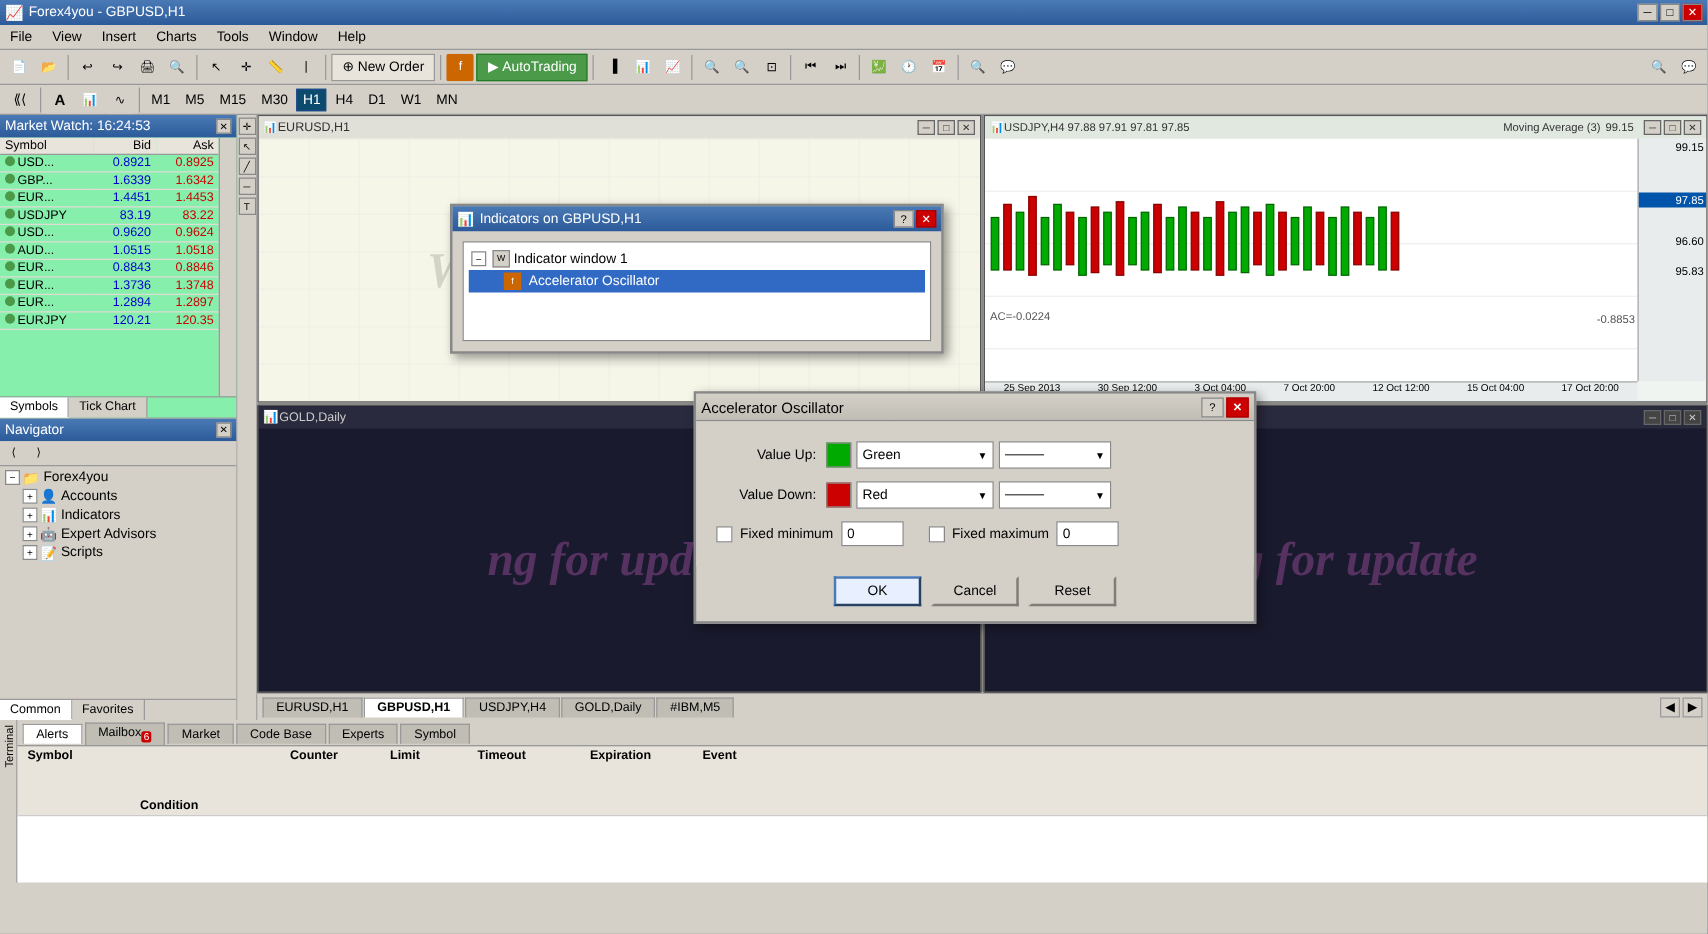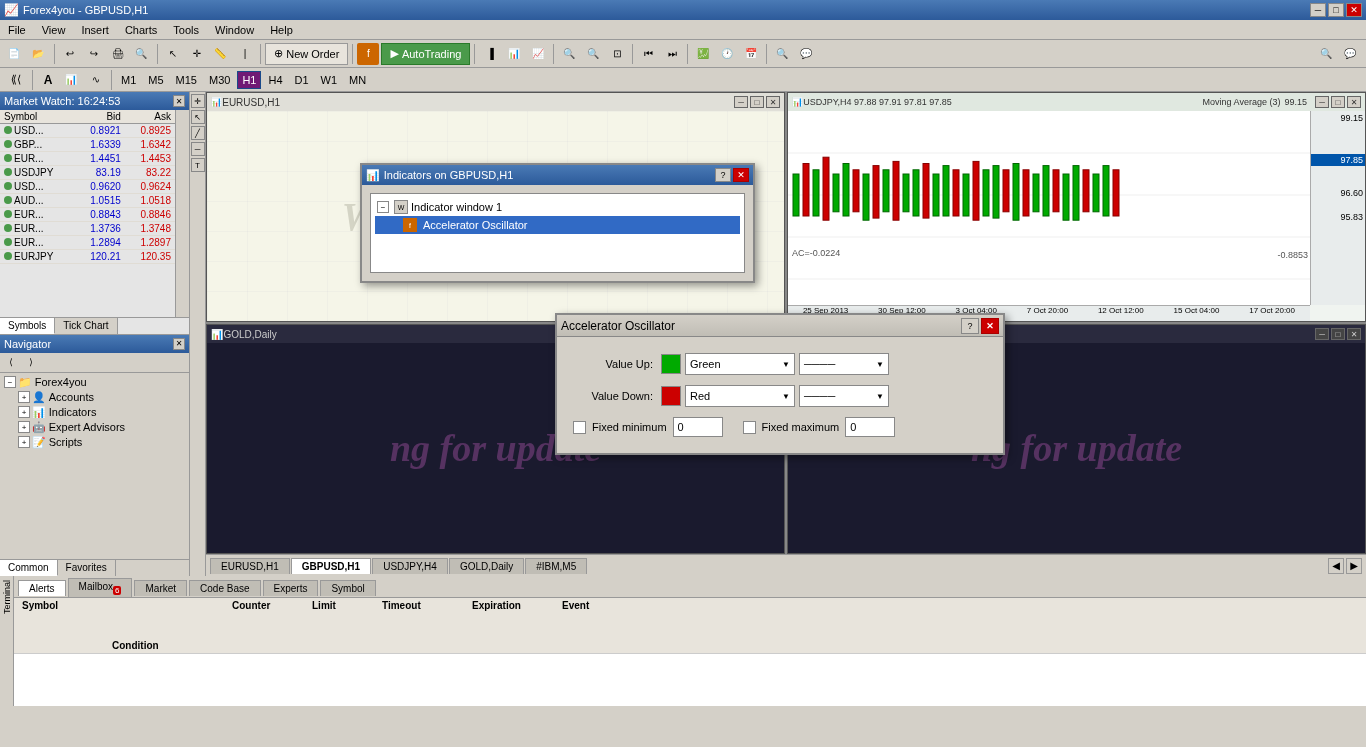--- a/index.html
+++ b/index.html
@@ -18,27 +18,27 @@
     
     .toolbar { background: #d4d0c8; height: 28px; display: flex; align-items: center; padding: 2px 4px; gap: 2px; border-bottom: 1px solid #999; }
     .tb-btn { height: 22px; min-width: 22px; background: #d4d0c8; border: 1px solid transparent; display: flex; align-items: center; justify-content: center; cursor: pointer; font-size: 10px; padding: 0 3px; }
     .tb-sep { width: 1px; height: 20px; background: #999; margin: 0 2px; }
     .tb-btn-special { background: #e8e4dc; border: 1px solid #999; padding: 2px 8px; height: 22px; display: flex; align-items: center; gap: 3px; cursor: pointer; font-size: 11px; }
     .autotrading-btn { background: #4a9a4a; color: white; border: 1px solid #2a7a2a; padding: 2px 8px; height: 22px; display: flex; align-items: center; gap: 3px; cursor: pointer; }
 
     
     .tf-bar { background: #d4d0c8; height: 24px; display: flex; align-items: center; padding: 2px 4px; gap: 2px; border-bottom: 1px solid #999; }
     .tf-btn { height: 18px; min-width: 24px; background: #d4d0c8; border: 1px solid transparent; display: flex; align-items: center; justify-content: center; cursor: pointer; font-size: 11px; padding: 0 4px; }
-    .tf-btn.active { background: #701a75; color: white; border-color: #1a4a8a; }
+    .tf-btn.active { background: #0c4a6e; color: white; border-color: #1a4a8a; }
 
     
     .left-panel { width: 190px; display: flex; flex-direction: column; border-right: 1px solid #999; }
 
     
-    .market-watch { background: #e5e5e5; border-bottom: 1px solid #999; flex: 1; display: flex; flex-direction: column; }
+    .market-watch { background: #86efac; border-bottom: 1px solid #999; flex: 1; display: flex; flex-direction: column; }
     .panel-header { background: linear-gradient(to bottom, #4a7ab5, #2c5a9a); color: white; height: 18px; display: flex; align-items: center; justify-content: space-between; padding: 0 4px; font-size: 11px; }
     .panel-close { width: 12px; height: 12px; background: #d4d0c8; border: 1px solid #888; font-size: 8px; display: flex; align-items: center; justify-content: center; cursor: pointer; color: #000; }
     .mw-table { width: 100%; }
     .mw-table th { background: #e8e4dc; border-bottom: 1px solid #999; padding: 1px 4px; text-align: right; font-weight: normal; font-size: 10px; }
     .mw-table th:first-child { text-align: left; }
     .mw-table td { padding: 1px 4px; text-align: right; font-size: 10px; border-bottom: 1px solid #e0dcd4; }
     .mw-table td:first-child { text-align: left; }
     .bid-up { color: #0000cc; }
     .ask-up { color: #cc0000; }
     .symbol-dot { display: inline-block; width: 8px; height: 8px; border-radius: 50%; background: #4a9a4a; margin-right: 2px; }
@@ -630,15 +630,20 @@
           <span class="fixed-label">Fixed minimum</span>
           <input class="fixed-input" type="text" value="0" style="">
         </div>
         <div class="fixed-item">
           <div class="fixed-checkbox"></div>
           <span class="fixed-label">Fixed maximum</span>
           <input class="fixed-input" type="text" value="0" style="">
         </div>
       </div>
     </div>
+    <div class="accel-footer">
+      <button class="accel-btn accel-btn-ok">OK</button>
+      <button class="accel-btn">Cancel</button>
+      <button class="accel-btn">Reset</button>
+    </div>
   </div>
 
 </div>
 
 </body></html>

